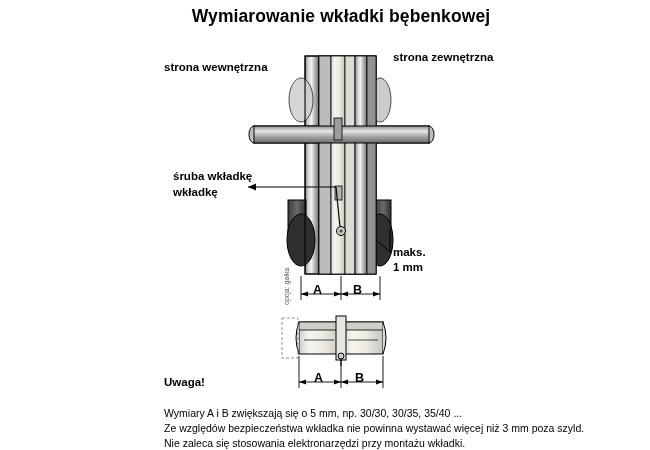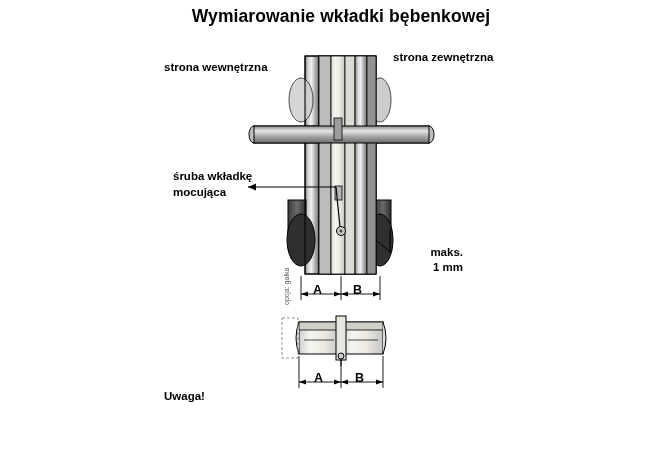--- a/index.html
+++ b/index.html
@@ -46,31 +46,30 @@
     line-height: 16px;
     width: 120px;
     white-space: normal;
   }
   .lbl-max {
     left: 377px;
     top: 245px;
     line-height: 15px;
     white-space: normal;
     width: 70px;
-    text-align: right;
   }
   .dimletter {
     position: absolute;
     font-size: 12.5px;
     font-weight: bold;
   }
   .note-title {
     position: absolute;
     left: 148px;
-    top: 390px;
+    top: 376px;
     font-size: 11.5px;
     font-weight: bold;
   }
   .note-lines {
     position: absolute;
     left: 148px;
     top: 406px;
     font-size: 10.5px;
     line-height: 15px;
     width: 470px;
@@ -95,21 +94,21 @@
 
 <div class="stage">
 
   <div class="title">Wymiarowanie wkładki bębenkowej</div>
 
   <div class="lbl lbl-inner">strona wewnętrzna</div>
   <div class="lbl lbl-outer">strona zewnętrzna</div>
 
   <div class="lbl lbl-screw">
     <span>śruba wkładkę</span><br>
-    <span>mocująca</span>
+    <span>wkładkę</span>
   </div>
 
   <div class="lbl lbl-max">
     <span>maks.</span><br>
     <span>1 mm</span>
   </div>
 
   <div class="dimletter" style="left:297px; top:283px;">A</div>
   <div class="dimletter" style="left:337px; top:283px;">B</div>
   <div class="dimletter" style="left:298px; top:371px;">A</div>
@@ -238,14 +237,19 @@
       <line x1="283" y1="382" x2="325" y2="382" stroke="#000" stroke-width="0.9"></line>
       <line x1="325" y1="382" x2="367" y2="382" stroke="#000" stroke-width="0.9"></line>
       <polygon points="283,382 290,379.5 290,384.5" fill="#000"></polygon>
       <polygon points="325,382 318,379.5 318,384.5" fill="#000"></polygon>
       <polygon points="325,382 332,379.5 332,384.5" fill="#000"></polygon>
       <polygon points="367,382 360,379.5 360,384.5" fill="#000"></polygon>
     </g>
   </svg>
 
   <div class="note-title">Uwaga!</div>
+  <div class="note-lines">
+    <div>Wymiary A i B zwiększają się o 5 mm, np. 30/30, 30/35, 35/40 ...</div>
+    <div>Ze względów bezpieczeństwa wkładka nie powinna wystawać więcej niż 3 mm poza szyld.</div>
+    <div>Nie zaleca się stosowania elektronarzędzi  przy montażu wkładki.</div>
+  </div>
 
 </div>
 
 </body></html>

